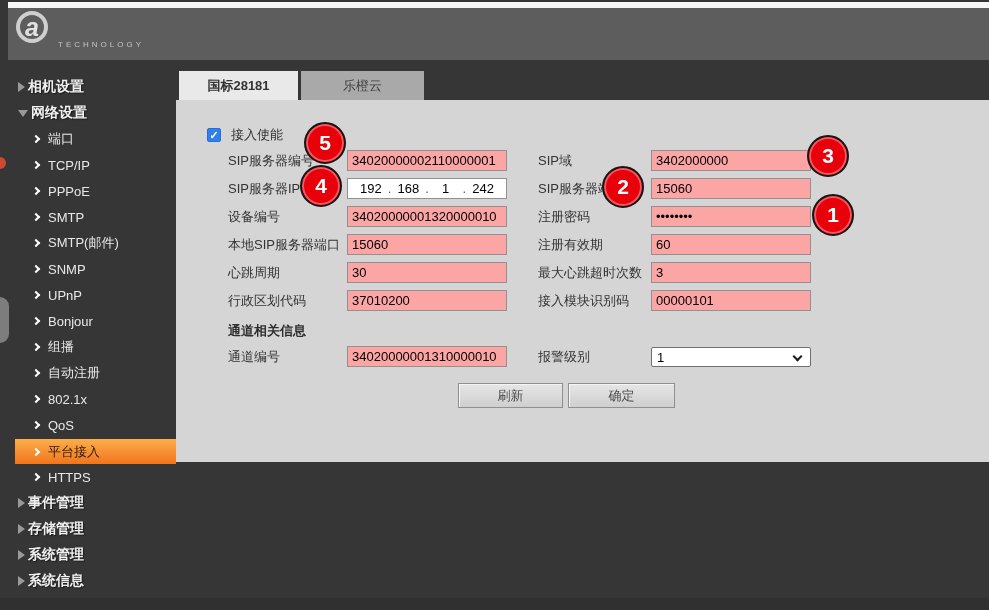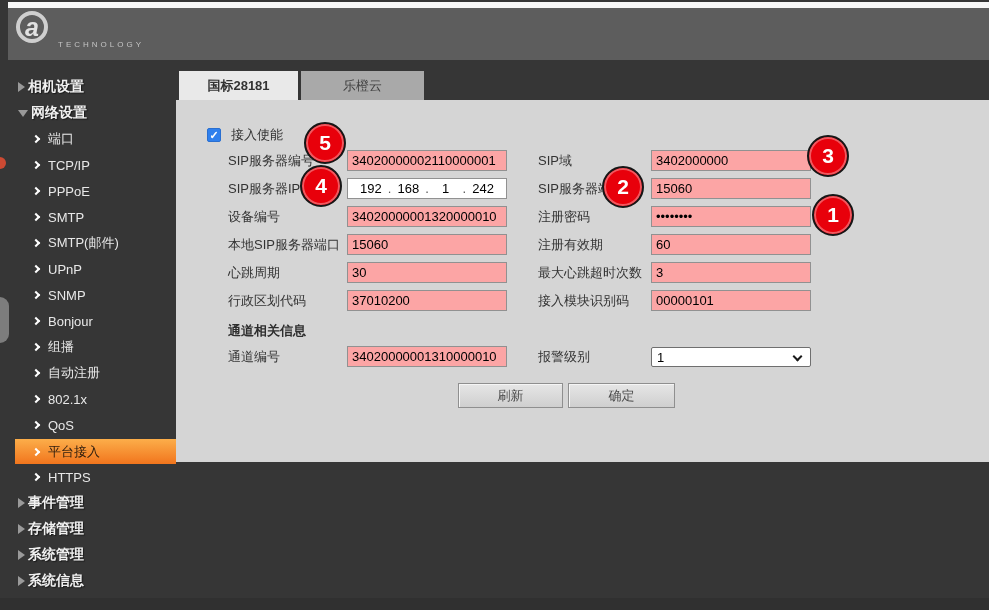--- a/index.html
+++ b/index.html
@@ -130,25 +130,25 @@
     <div class="nav-sub">
       <span class="chev"></span>
       <span>SMTP</span>
     </div>
     <div class="nav-sub">
       <span class="chev"></span>
       <span>SMTP(邮件)</span>
     </div>
     <div class="nav-sub">
       <span class="chev"></span>
+      <span>SNMP</span>
+    </div>
+    <div class="nav-sub">
+      <span class="chev"></span>
       <span>UPnP</span>
-    </div>
-    <div class="nav-sub">
-      <span class="chev"></span>
-      <span>SNMP</span>
     </div>
     <div class="nav-sub">
       <span class="chev"></span>
       <span>Bonjour</span>
     </div>
     <div class="nav-sub">
       <span class="chev"></span>
       <span>组播</span>
     </div>
     <div class="nav-sub">

